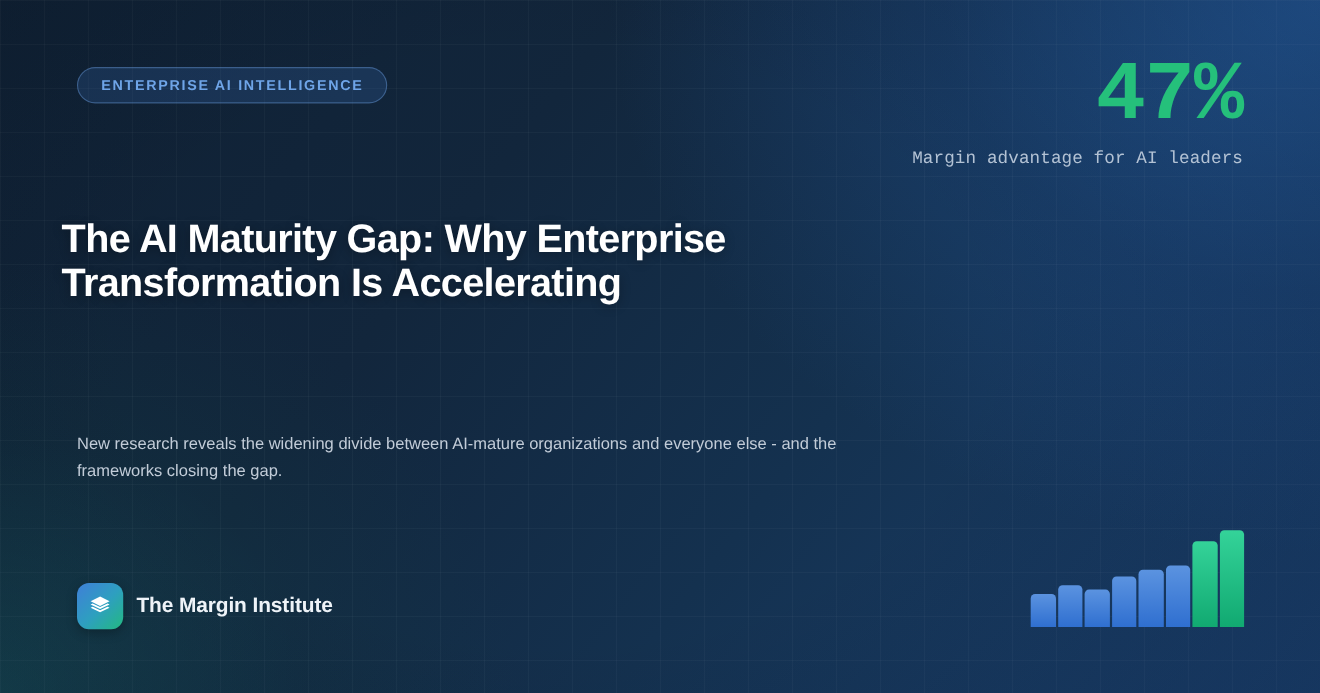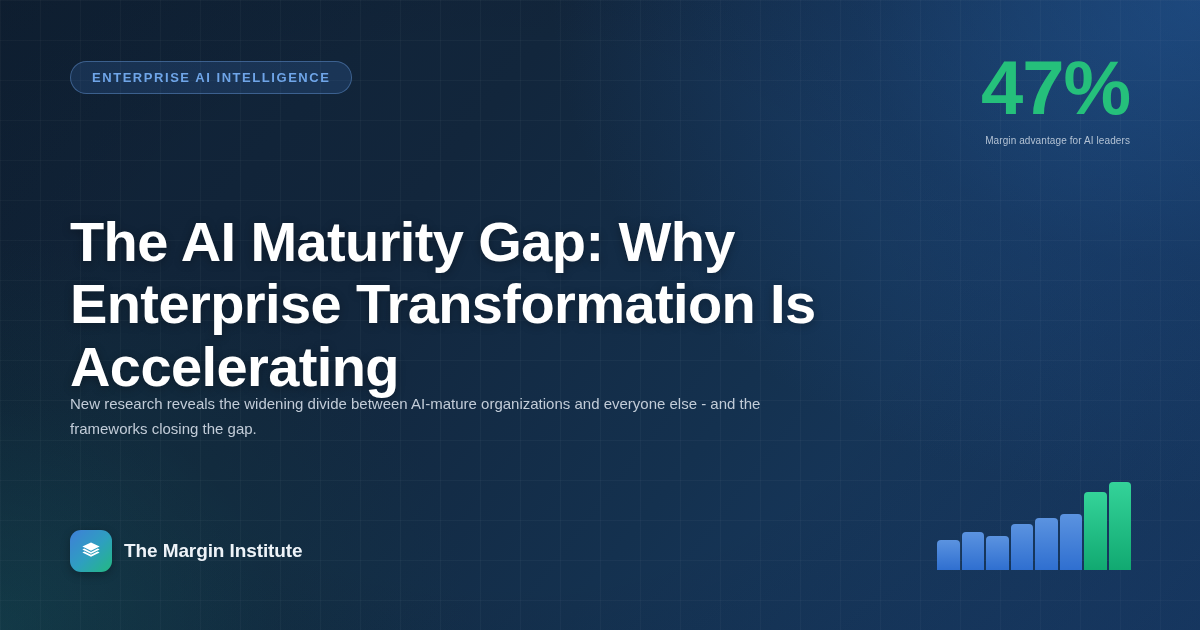--- a/index.html
+++ b/index.html
@@ -63,42 +63,43 @@
     color: #6fa5e8;
     white-space: nowrap;
   }
 
   
   .stat {
     position: absolute;
     right: 70px;
     top: 52px;
     text-align: right;
+    font-family: Liberation Mono, monospace;
   }
   .stat-value {
     font-size: 76px;
     font-weight: bold;
     line-height: 0.94;
     color: #25c07b;
     letter-spacing: -1px;
   }
   .stat-label {
     margin-top: 12px;
-    font-size: 10px;
+    font-size: 16px;
     color: #b3c2d4;
     letter-spacing: 0.1px;
   }
 
   
   .headline {
     position: absolute;
-    left: 70px;
+    left: 56px;
     top: 173px;
     width: 800px;
-    font-size: 56px;
+    font-size: 36px;
     font-weight: bold;
     line-height: 1.12;
     letter-spacing: -0.6px;
     color: #ffffff;
     text-shadow: 0 2px 10px rgba(0,0,0,0.30);
   }
 
   
   .subhead {
     position: absolute;

